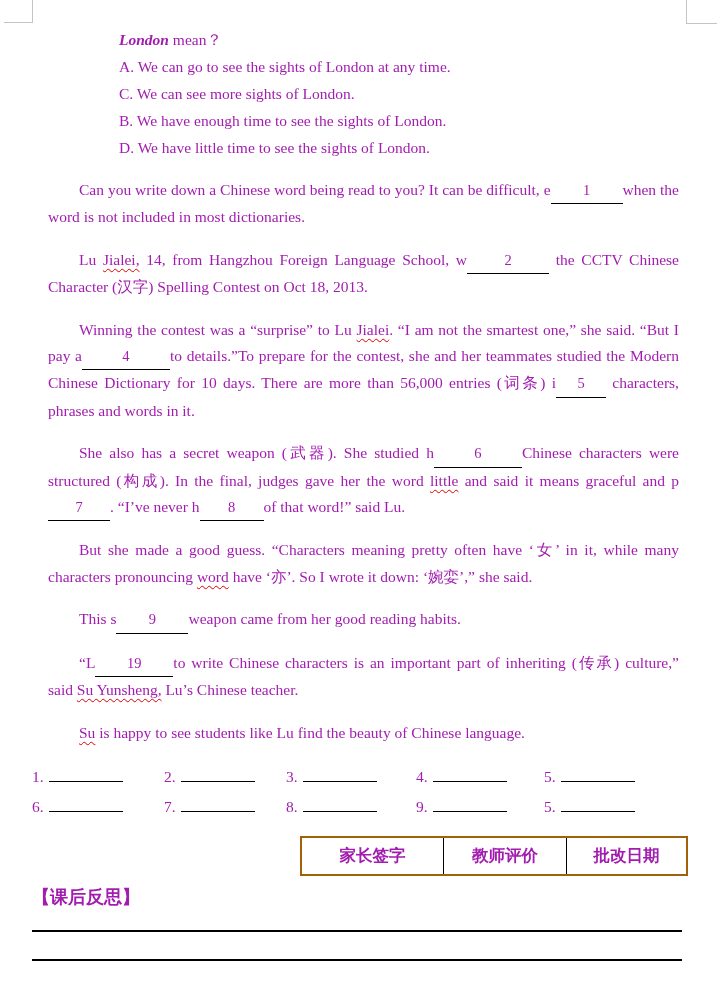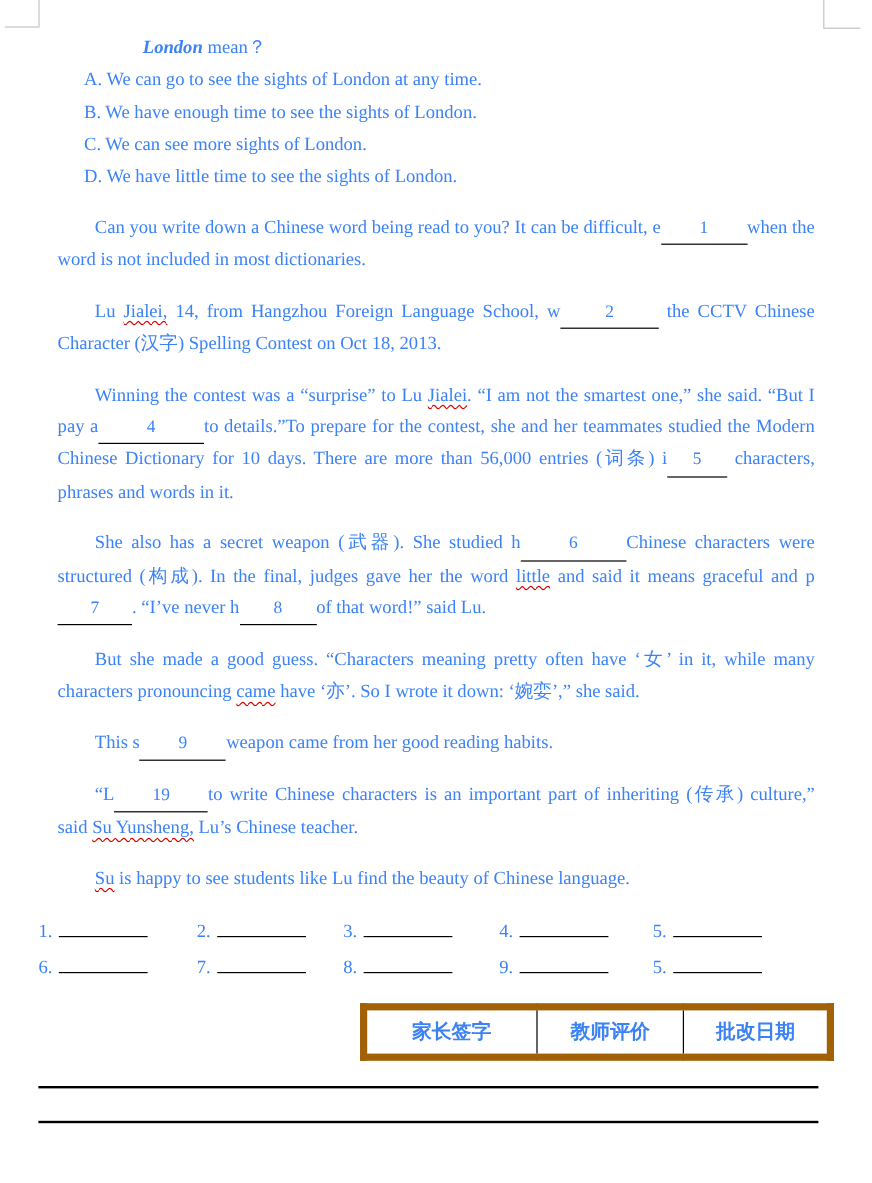--- a/index.html
+++ b/index.html
@@ -1,31 +1,31 @@
 <!DOCTYPE html>
 <html><head>
 <meta charset="utf-8">
 <style>
   html,body { margin:0; padding:0; background:#ffffff; }
   .page {
     position:relative; width:727px; height:986px; background:#ffffff;
-    font-family:"Liberation Serif","DejaVu Serif",serif; color:#3b82f6;
+    font-family:"Liberation Serif","DejaVu Serif",serif; color:#a21caf;
     overflow:hidden;
   }
   .crop { position:absolute; background:#c4c4c4; }
   .crop.vl { left:32px;  top:0;    width:1px;  height:22px; }
   .crop.hl { left:4px;   top:22px; width:29px; height:1px;  }
   .crop.vr { left:686px; top:0;    width:1px;  height:23px; }
   .crop.hr { left:686px; top:23px; width:31px; height:1px;  }
 
   .content { padding:26px 32px 0 32px; }
 
   .stem { margin-left:87px; font-size:15.5px; line-height:27px; }
   .stem .bi { font-weight:bold; font-style:italic; }
-  .option { margin-left:38px; font-size:15.5px; line-height:27px; }
+  .option { margin-left:87px; font-size:15.5px; line-height:27px; }
 
   .section-title { font-size:16px; line-height:25px; }
 
   .psg p {
     margin:16px; font-size:15.5px; line-height:26.4px;
     text-align:justify; text-indent:31px;
   }
   .blank {
     display:inline-block; border-bottom:1px solid #000;
     text-align:center; text-indent:0; font-size:14.5px;
@@ -43,21 +43,21 @@
   .ans-item:nth-child(2){ width:122px; }
   .ans-item:nth-child(3){ width:130px; }
   .ans-item:nth-child(4){ width:128px; }
   .ans-blank {
     display:inline-block; width:74px; height:14px;
     border-bottom:1px solid #000; margin-left:5px;
   }
 
   .grade-table {
     margin:14px 0 0 268px; border-collapse:collapse;
-    border:6px solid #a16207; table-layout:fixed;padding-left:23px;
+    border:2px solid #a16207; table-layout:fixed;padding-left:23px;
   }
   .grade-table td { border:1px solid #000; text-align:center; padding:0; }
   .grade-table td:nth-child(1){ width:141px; }
   .grade-table td:nth-child(2){ width:122px; }
   .grade-table td:nth-child(3){ width:119px; }
   .grade-table tr.hdr td { height:36px; font-weight:bold; font-size:16.5px; }
   .grade-table tr.dat td { height:38px; }
   .grade-table td.jan { font-weight:bold; font-size:15.5px; }
 
   .reflection-title { margin-top:9px; font-size:18px; font-weight:bold; line-height:24px; }
@@ -75,32 +75,32 @@
   <div class="crop hr"></div>
 
   <div class="content">
 
     <div class="stem">
       <span class="bi">London</span><span> mean？</span>
     </div>
 
     <div>
         <div class="option">A. We can go to see the sights of London at any time.</div>
+        <div class="option">C. We can see more sights of London.</div>
         <div class="option">B. We have enough time to see the sights of London.</div>
-        <div class="option">C. We can see more sights of London.</div>
         <div class="option">D. We have little time to see the sights of  London.</div>
       </div>
 
 
     <div class="psg">
         <p>Can you write down a Chinese word being read to you? It can be difficult, e<span class="blank" style="width: 72px;">1</span>when the word is not included in most dictionaries.</p>
         <p>Lu <span class="wavy">Jialei,</span> 14, from Hangzhou Foreign Language School, w<span class="blank" style="width: 82px;">2</span> the CCTV Chinese Character (汉字) Spelling Contest on Oct 18, 2013.</p>
         <p>Winning the contest was a “surprise” to Lu <span class="wavy">Jialei</span>. “I am not the smartest one,” she said. “But I pay a<span class="blank" style="width: 88px;">4</span>to details.”To prepare for the contest, she and her teammates studied the Modern Chinese Dictionary for 10 days. There are more than 56,000 entries (词条) i<span class="blank" style="width: 50px;">5</span> characters, phrases and words in it.</p>
         <p>She also has a secret weapon (武器). She studied h<span class="blank" style="width: 88px;">6</span>Chinese characters were structured (构成). In the final, judges gave her the word <span class="wavy">little</span> and said it means graceful and p<span class="blank" style="width: 62px;">7</span>. “I’ve never h<span class="blank" style="width: 64px;">8</span>of that word!” said Lu.</p>
-        <p>But she made a good guess. “Characters meaning pretty often have ‘女’ in it, while many characters pronouncing <span class="wavy">came</span> have ‘亦’. So I wrote it down: ‘婉娈’,” she said.</p>
+        <p>But she made a good guess. “Characters meaning pretty often have ‘女’ in it, while many characters pronouncing <span class="wavy">word</span> have ‘亦’. So I wrote it down: ‘婉娈’,” she said.</p>
         <p>This s<span class="blank" style="width: 72px;">9</span>weapon came from her good reading habits.</p>
         <p>“L<span class="blank" style="width: 78px;">19</span>to write Chinese characters is an important part of inheriting (传承) culture,” said <span class="wavy">Su Yunsheng,</span> Lu’s Chinese teacher.</p>
         <p><span class="wavy">Su</span> is happy to see students like Lu find the beauty of Chinese language.</p>
       </div>
 
     <div class="answers">
       <div class="ans-row">
           <span class="ans-item"><span>1.</span><span class="ans-blank"></span></span>
           <span class="ans-item"><span>2.</span><span class="ans-blank"></span></span>
           <span class="ans-item"><span>3.</span><span class="ans-blank"></span></span>
@@ -119,17 +119,18 @@
     <table class="grade-table">
       <tbody>
           <tr class="hdr">
         <td>家长签字</td>
         <td>教师评价</td>
         <td>批改日期</td>
       </tr>
     </tbody>
       </table>
 
+    <div class="reflection-title">【课后反思】</div>
     <div class="write-line l1"></div>
     <div class="write-line l2"></div>
 
   </div>
 </div>
 
 </body></html>

